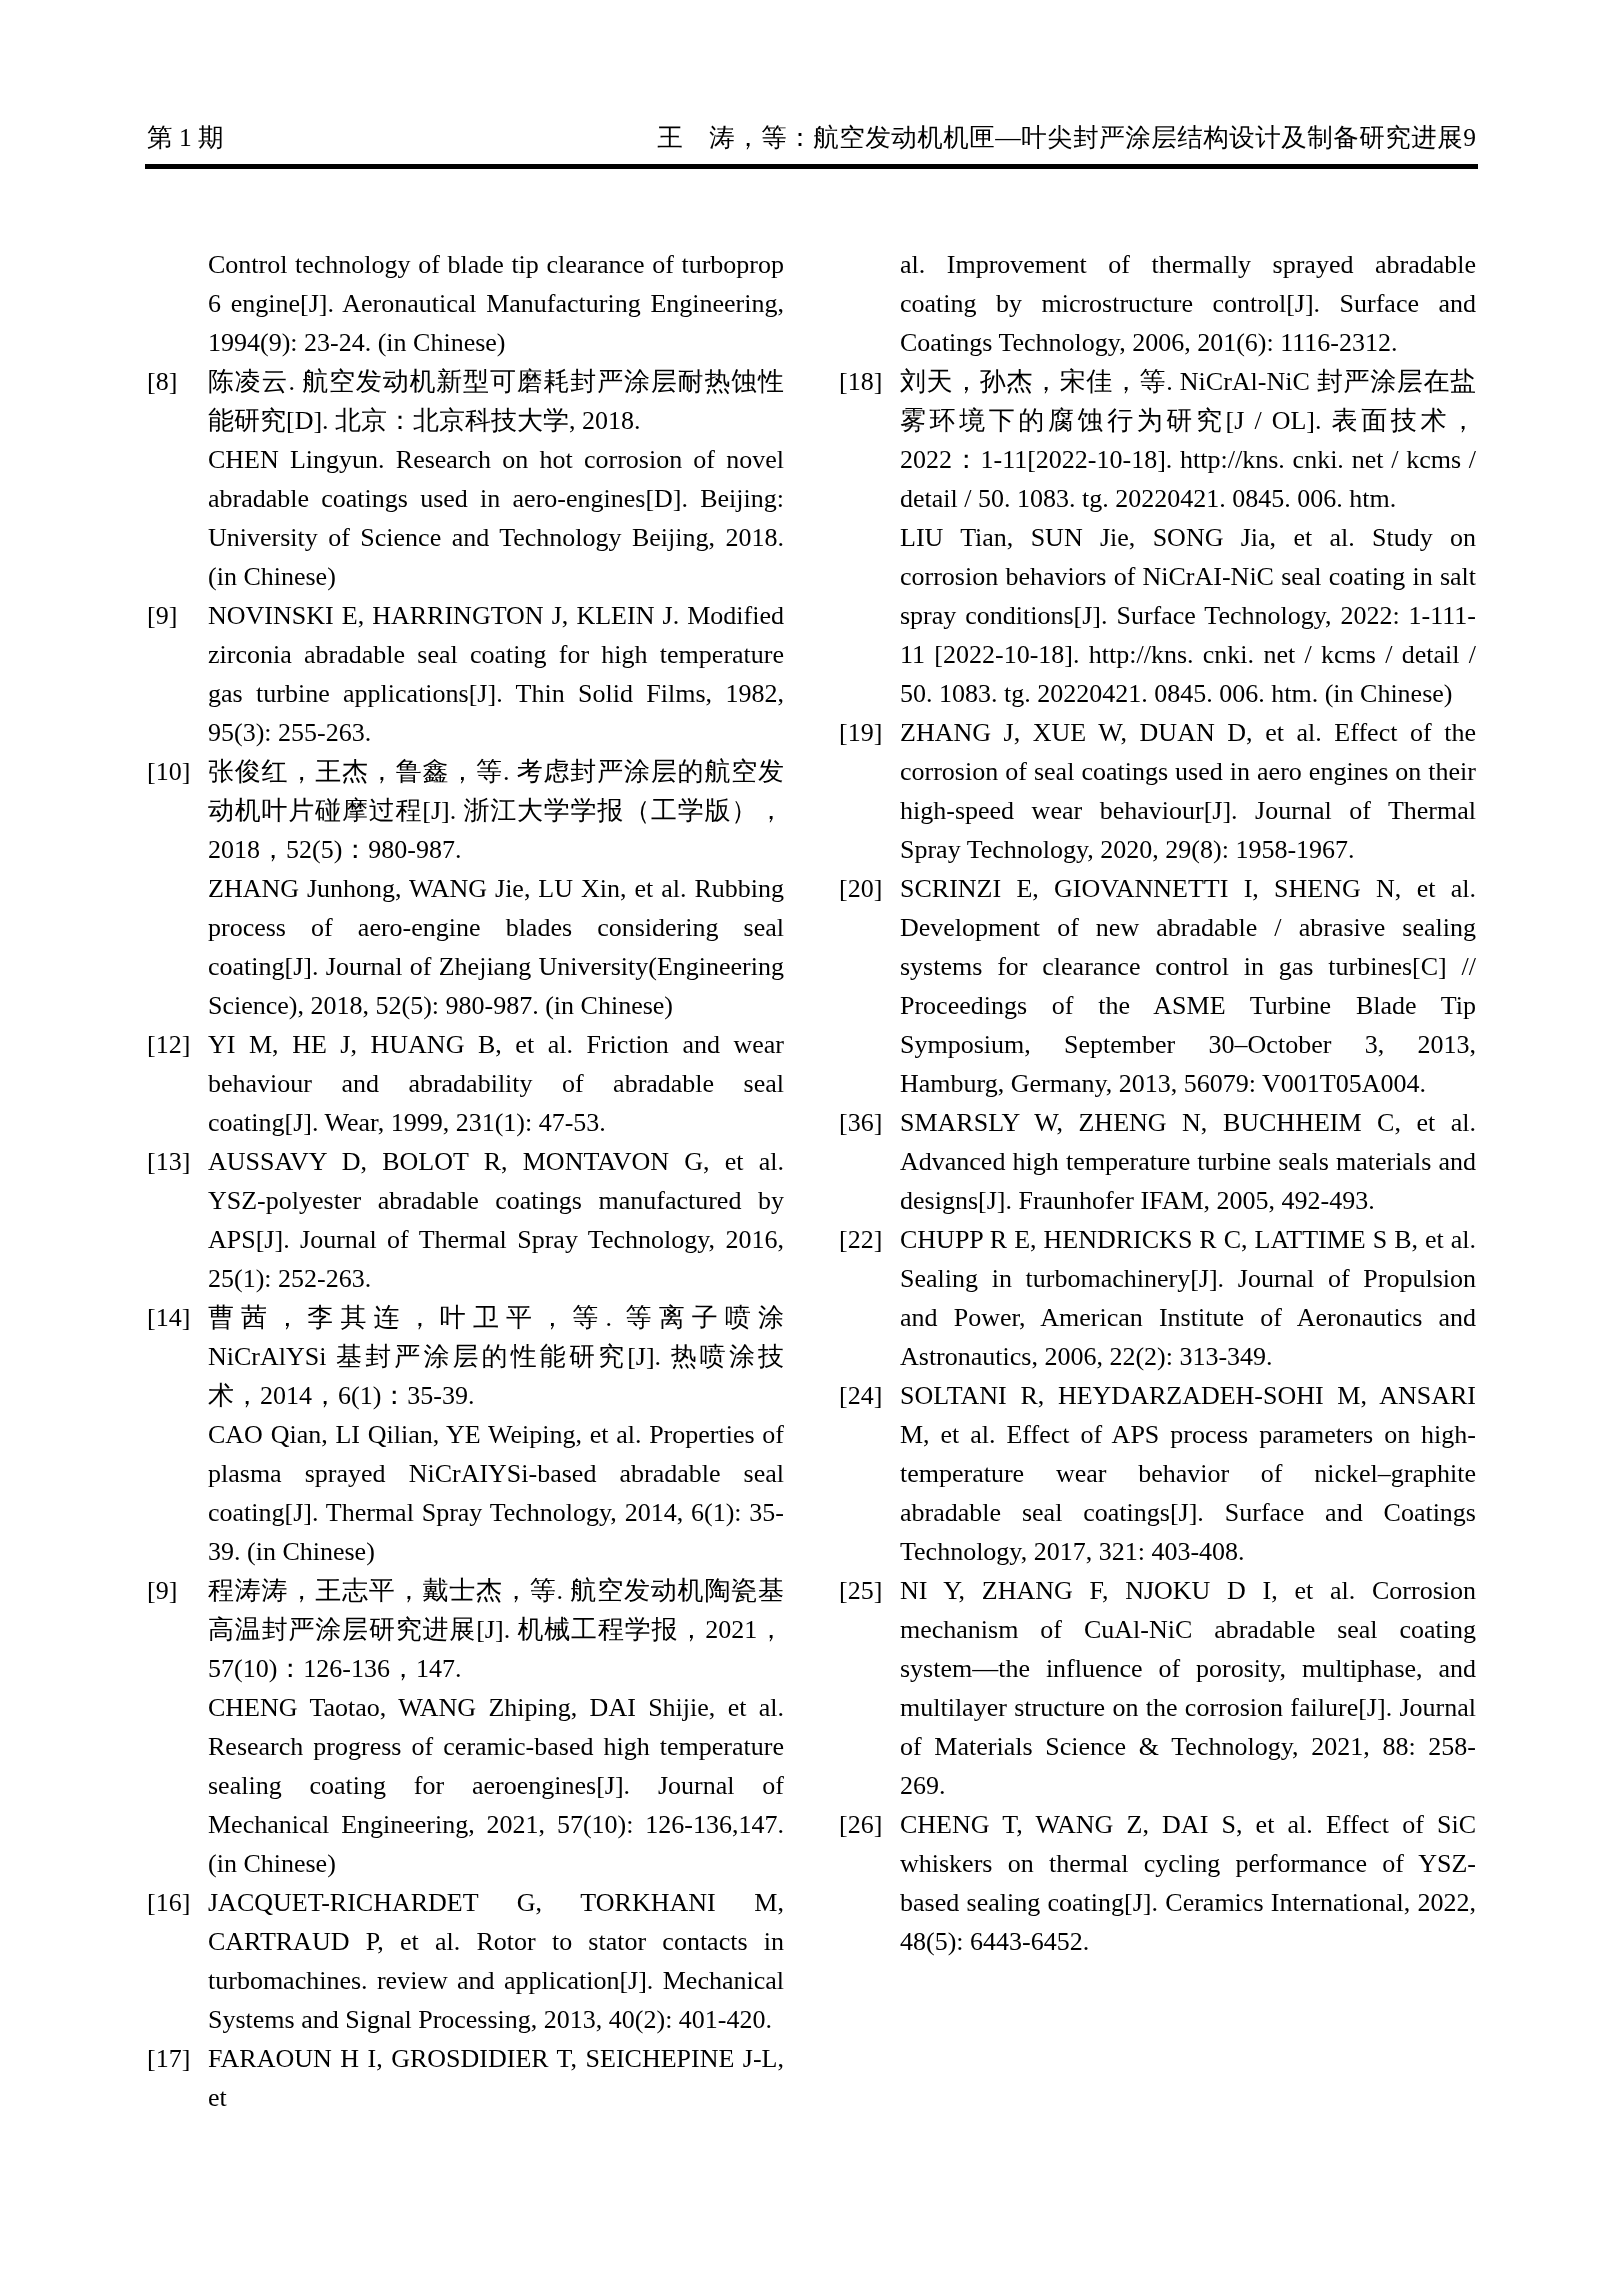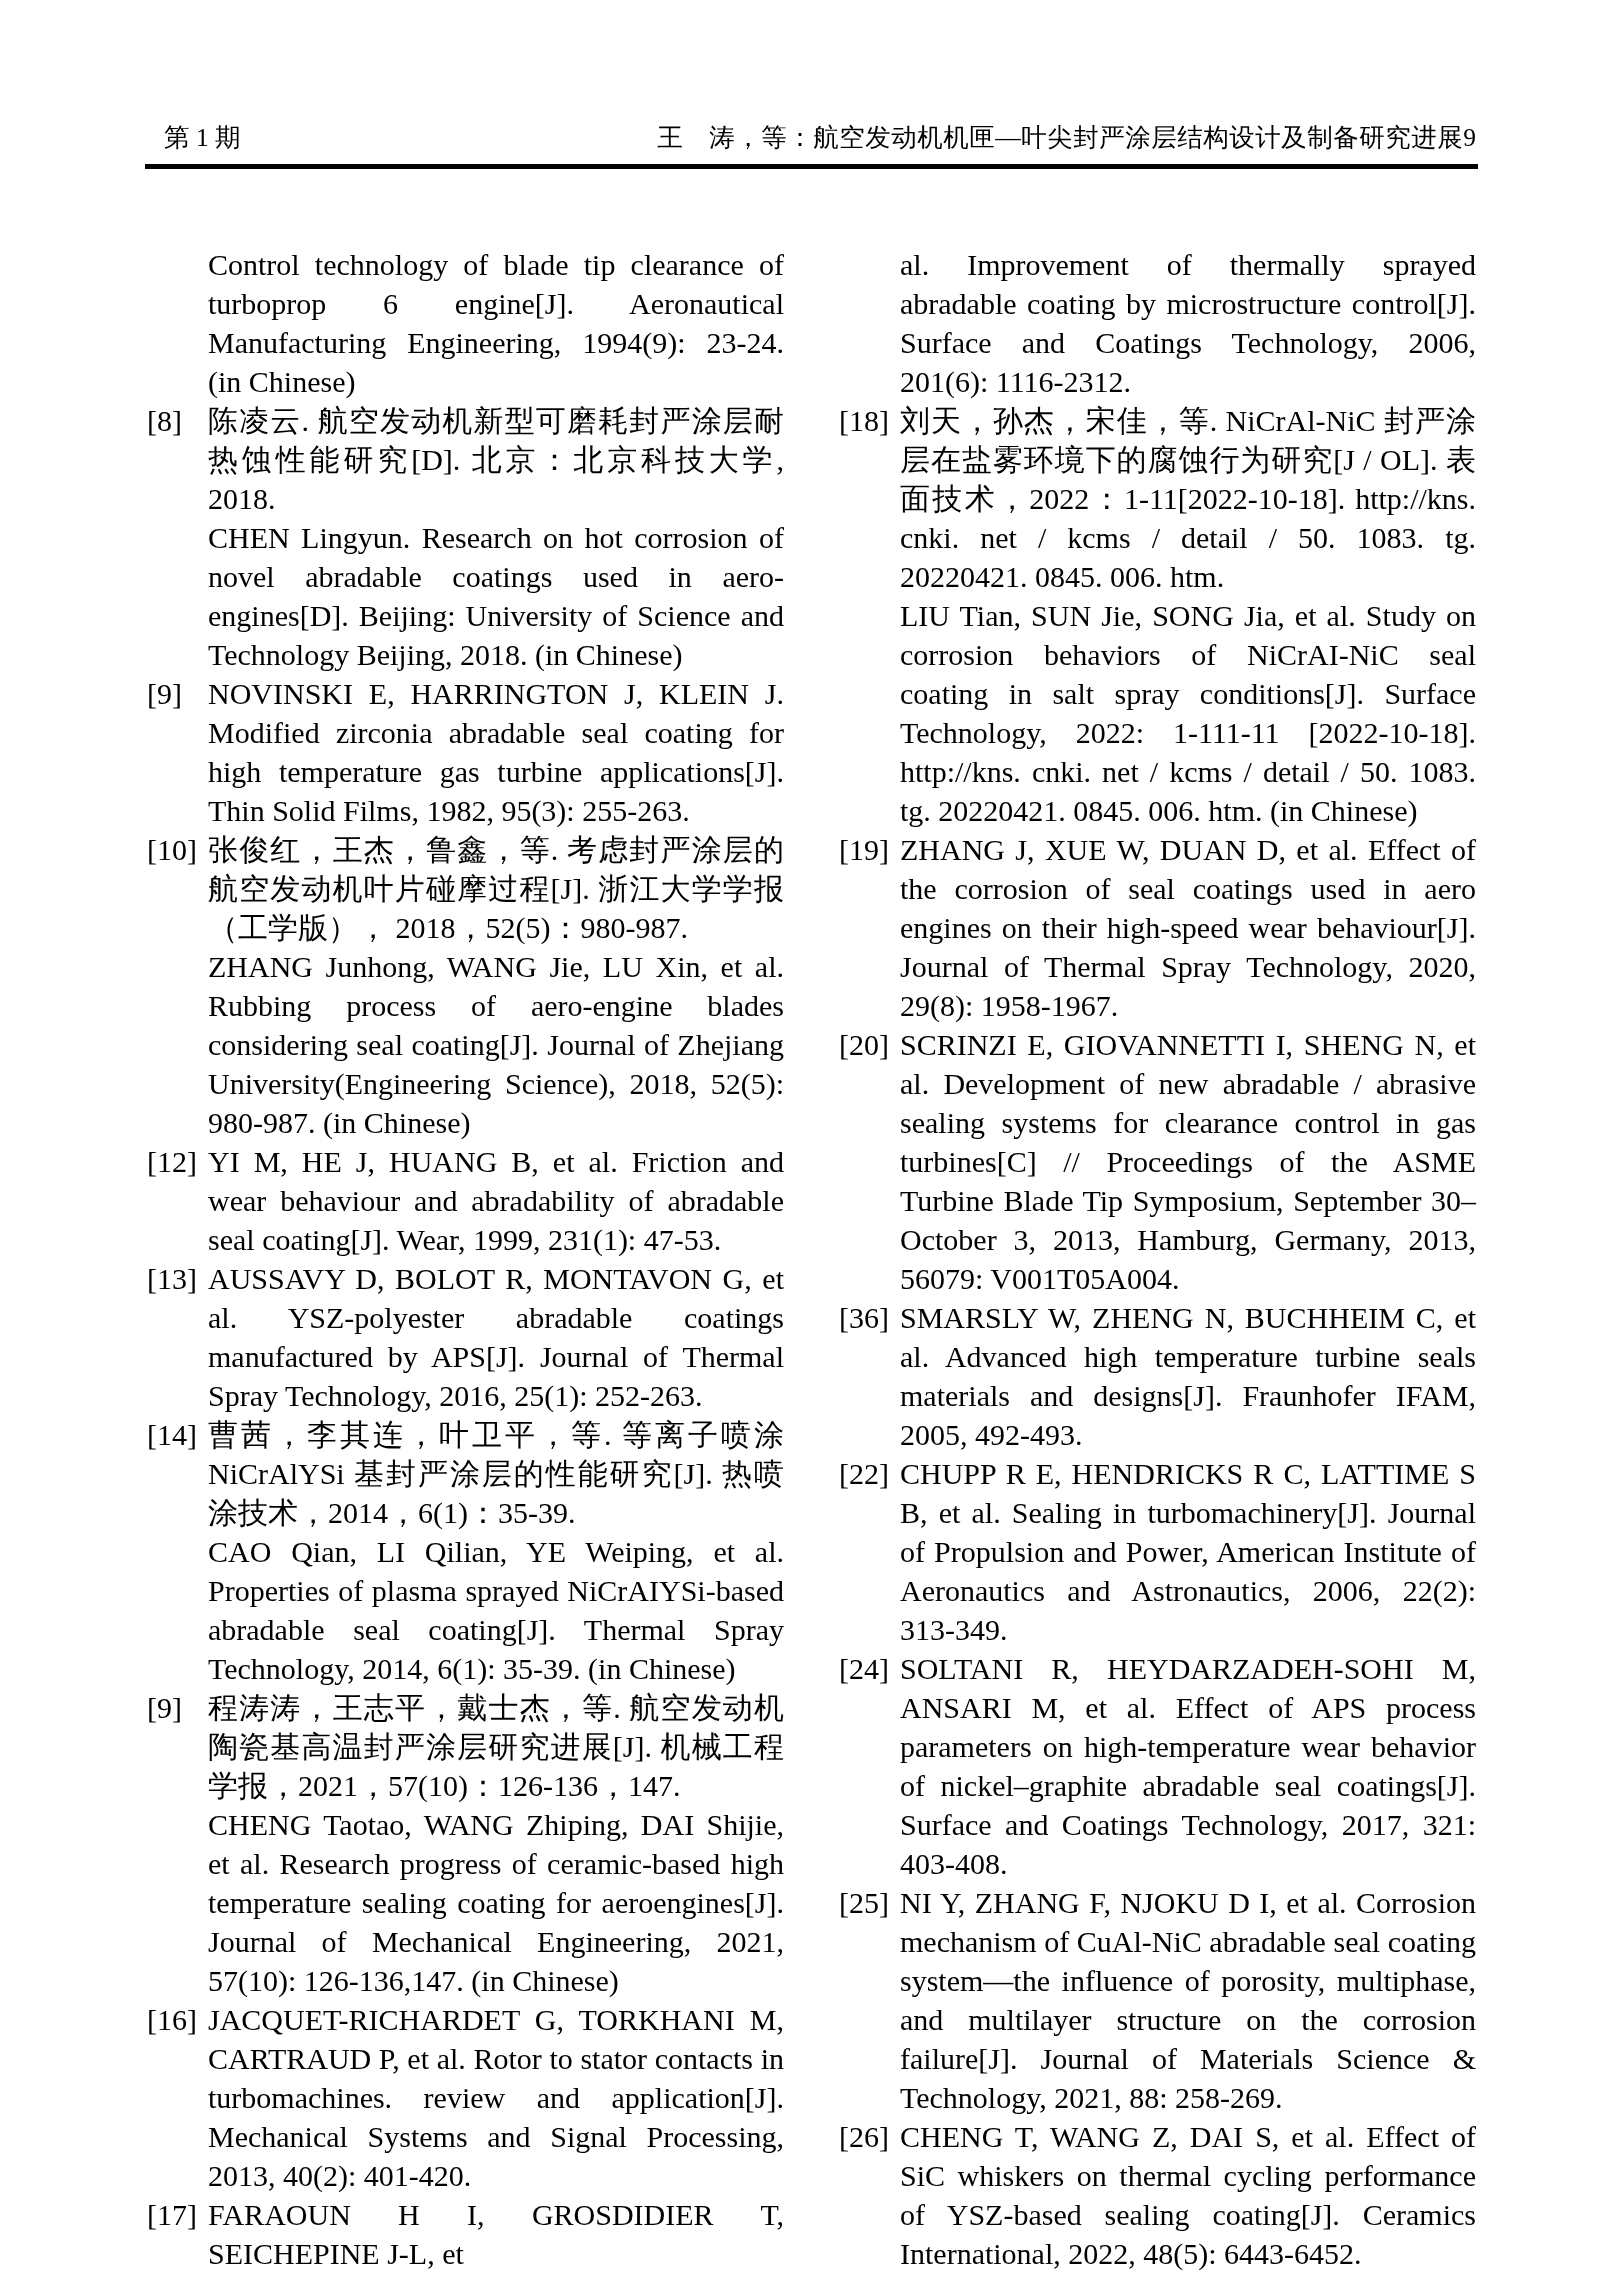--- a/index.html
+++ b/index.html
@@ -10,41 +10,41 @@
     font-family: "Liberation Serif", "DejaVu Serif", serif;
   }
   .page {
     position: relative;
     width: 1621px; height: 2293px;
     background: #ffffff;
     overflow: hidden;
   }
   .hdr {
     position: absolute;
-    left: 164px; right: 145px; top: 122px;
+    left: 147px; right: 145px; top: 122px;
     display: flex; align-items: baseline;
     font-size: 25.5px; line-height: 31px;
     white-space: nowrap;
   }
   .hdr-issue { text-align: left; }
   .hdr-title { flex: 1; text-align: right; letter-spacing: 0.5px; }
   .hdr-page { text-align: right; }
   .rule {
     position: absolute;
     left: 145px; right: 143px; top: 164px;
     height: 4.9px; background: #000;
   }
   .cols {
     position: absolute;
     left: 147px; right: 145px; top: 245px;
     display: flex; gap: 55px;
   }
   .col {
     flex: 1; min-width: 0;
-    font-size: 30px; line-height: 39px;
+    font-size: 26px; line-height: 39px;
   }
   .ref { display: flex; }
   .ref-num { flex: 0 0 61px; }
   .ref-body { flex: 1; min-width: 0; }
   .ref-para {
     text-align: justify;
     text-justify: inter-word;
   }
 </style>
 </head>

